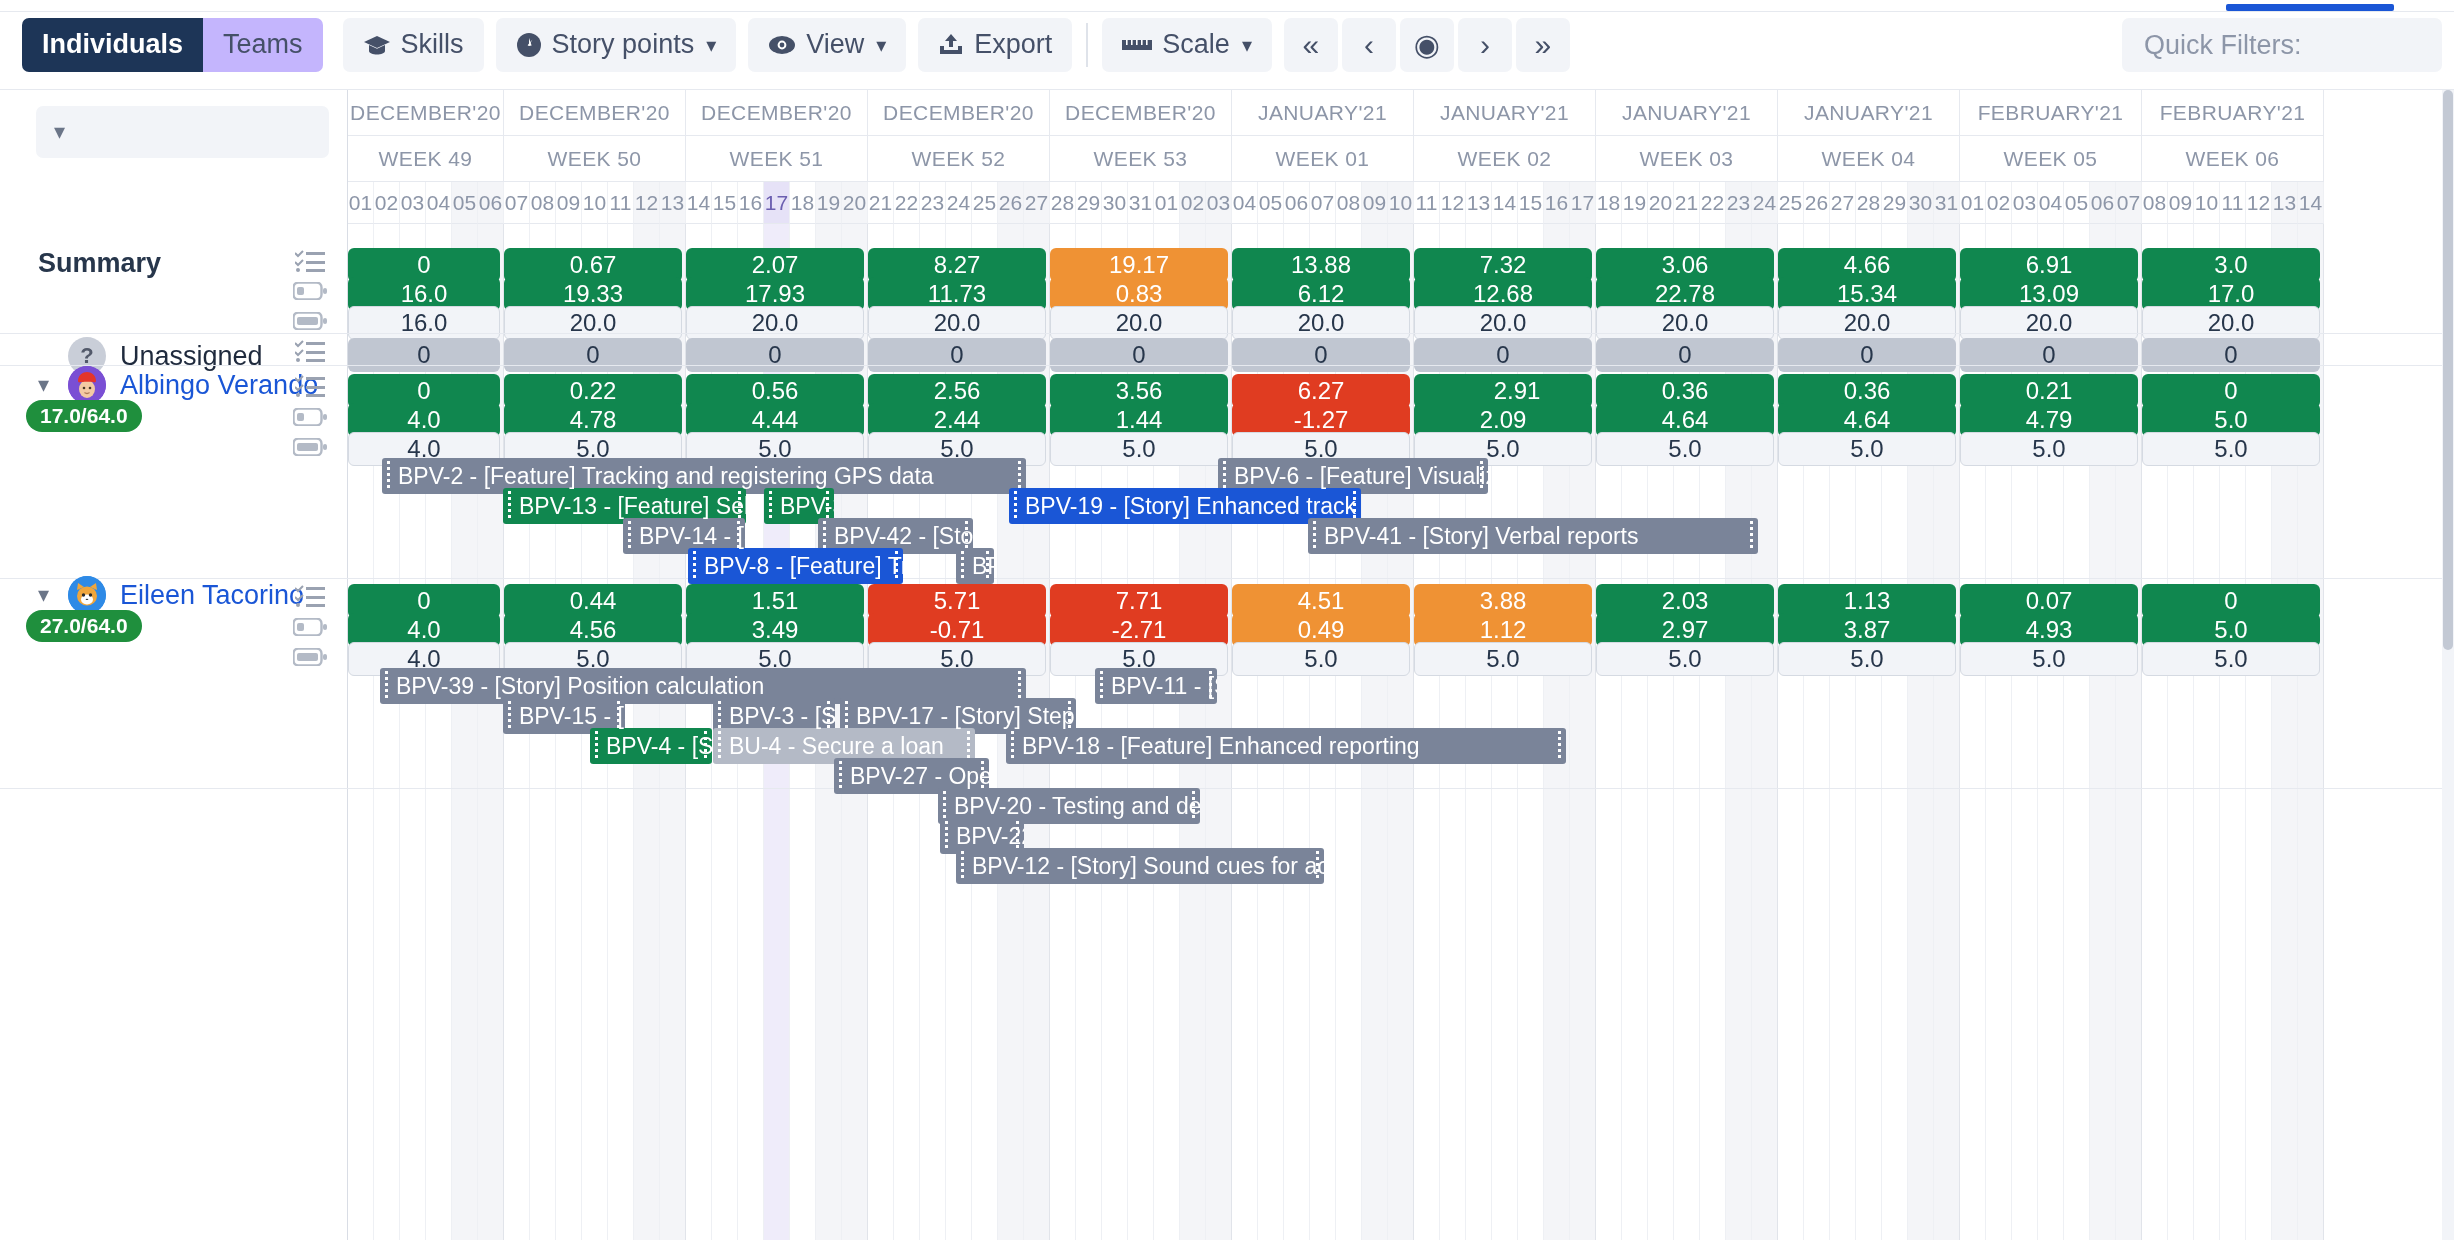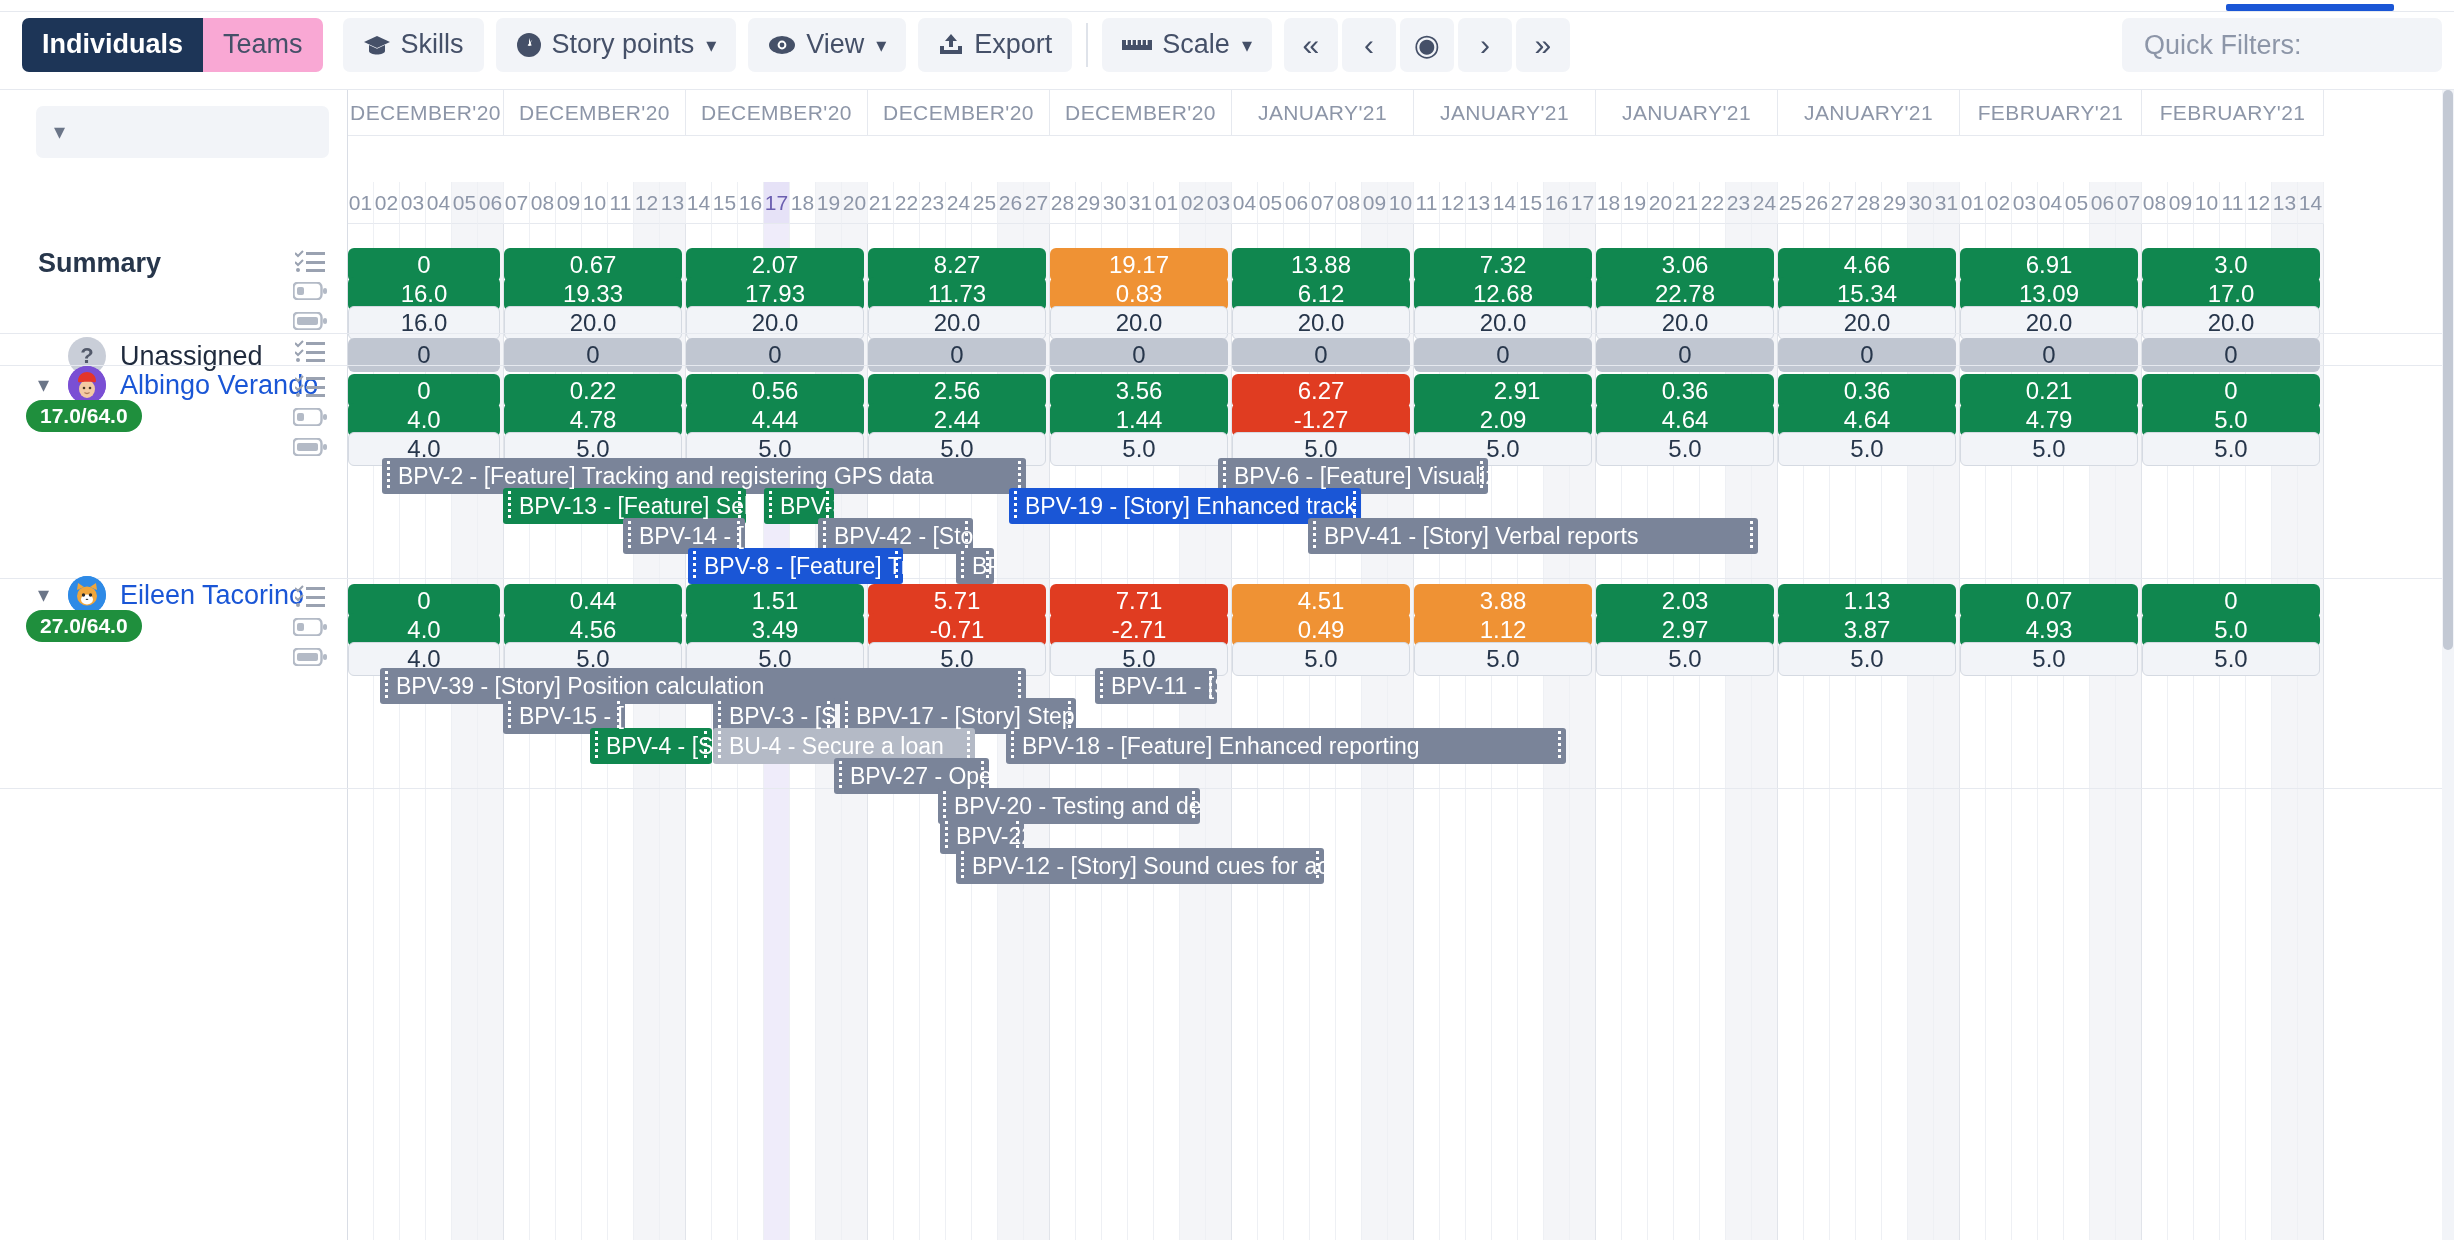--- a/index.html
+++ b/index.html
@@ -51,21 +51,21 @@
     font-family: "Liberation Sans", sans-serif;
   }
   .btn.seg-first {
     background: #1d3557;
     color: #ffffff;
     font-weight: bold;
     border-radius: 7px 0 0 7px;
     margin-right: 0;
   }
   .btn.seg-last {
-    background: #f9a8d4;
+    background: #c4b5fd;
     border-radius: 0 7px 7px 0;
     margin-right: 20px;
     text-align: center;
   }
   .btn .caret { font-size: 20px; margin-left: 2px; color: #455068; }
   .divider-v {
     width: 2px; height: 44px; background: #dfe3ea; margin: 0 14px 0 2px;
   }
   .navgroup { display: inline-flex; gap: 4px; }
   .navbtn {
@@ -544,20 +544,33 @@
           <div class="hcell" style="flex: 0 0 182px;">DECEMBER'20</div>
           <div class="hcell" style="flex: 0 0 182px;">DECEMBER'20</div>
           <div class="hcell" style="flex: 0 0 182px;">DECEMBER'20</div>
           <div class="hcell" style="flex: 0 0 182px;">DECEMBER'20</div>
           <div class="hcell" style="flex: 0 0 182px;">JANUARY'21</div>
           <div class="hcell" style="flex: 0 0 182px;">JANUARY'21</div>
           <div class="hcell" style="flex: 0 0 182px;">JANUARY'21</div>
           <div class="hcell" style="flex: 0 0 182px;">JANUARY'21</div>
           <div class="hcell" style="flex: 0 0 182px;">FEBRUARY'21</div>
           <div class="hcell" style="flex: 0 0 182px;">FEBRUARY'21</div>
+        </div>
+      <div class="hdr-weeks" id="hdr-weeks">
+          <div class="hcell" style="flex: 0 0 156px;">WEEK 49</div>
+          <div class="hcell" style="flex: 0 0 182px;">WEEK 50</div>
+          <div class="hcell" style="flex: 0 0 182px;">WEEK 51</div>
+          <div class="hcell" style="flex: 0 0 182px;">WEEK 52</div>
+          <div class="hcell" style="flex: 0 0 182px;">WEEK 53</div>
+          <div class="hcell" style="flex: 0 0 182px;">WEEK 01</div>
+          <div class="hcell" style="flex: 0 0 182px;">WEEK 02</div>
+          <div class="hcell" style="flex: 0 0 182px;">WEEK 03</div>
+          <div class="hcell" style="flex: 0 0 182px;">WEEK 04</div>
+          <div class="hcell" style="flex: 0 0 182px;">WEEK 05</div>
+          <div class="hcell" style="flex: 0 0 182px;">WEEK 06</div>
         </div>
       <div class="hdr-days" id="hdr-days">
           <div class="daycell">01</div>
           <div class="daycell">02</div>
           <div class="daycell">03</div>
           <div class="daycell">04</div>
           <div class="daycell wknd">05</div>
           <div class="daycell wknd">06</div>
           <div class="daycell">07</div>
           <div class="daycell">08</div>

